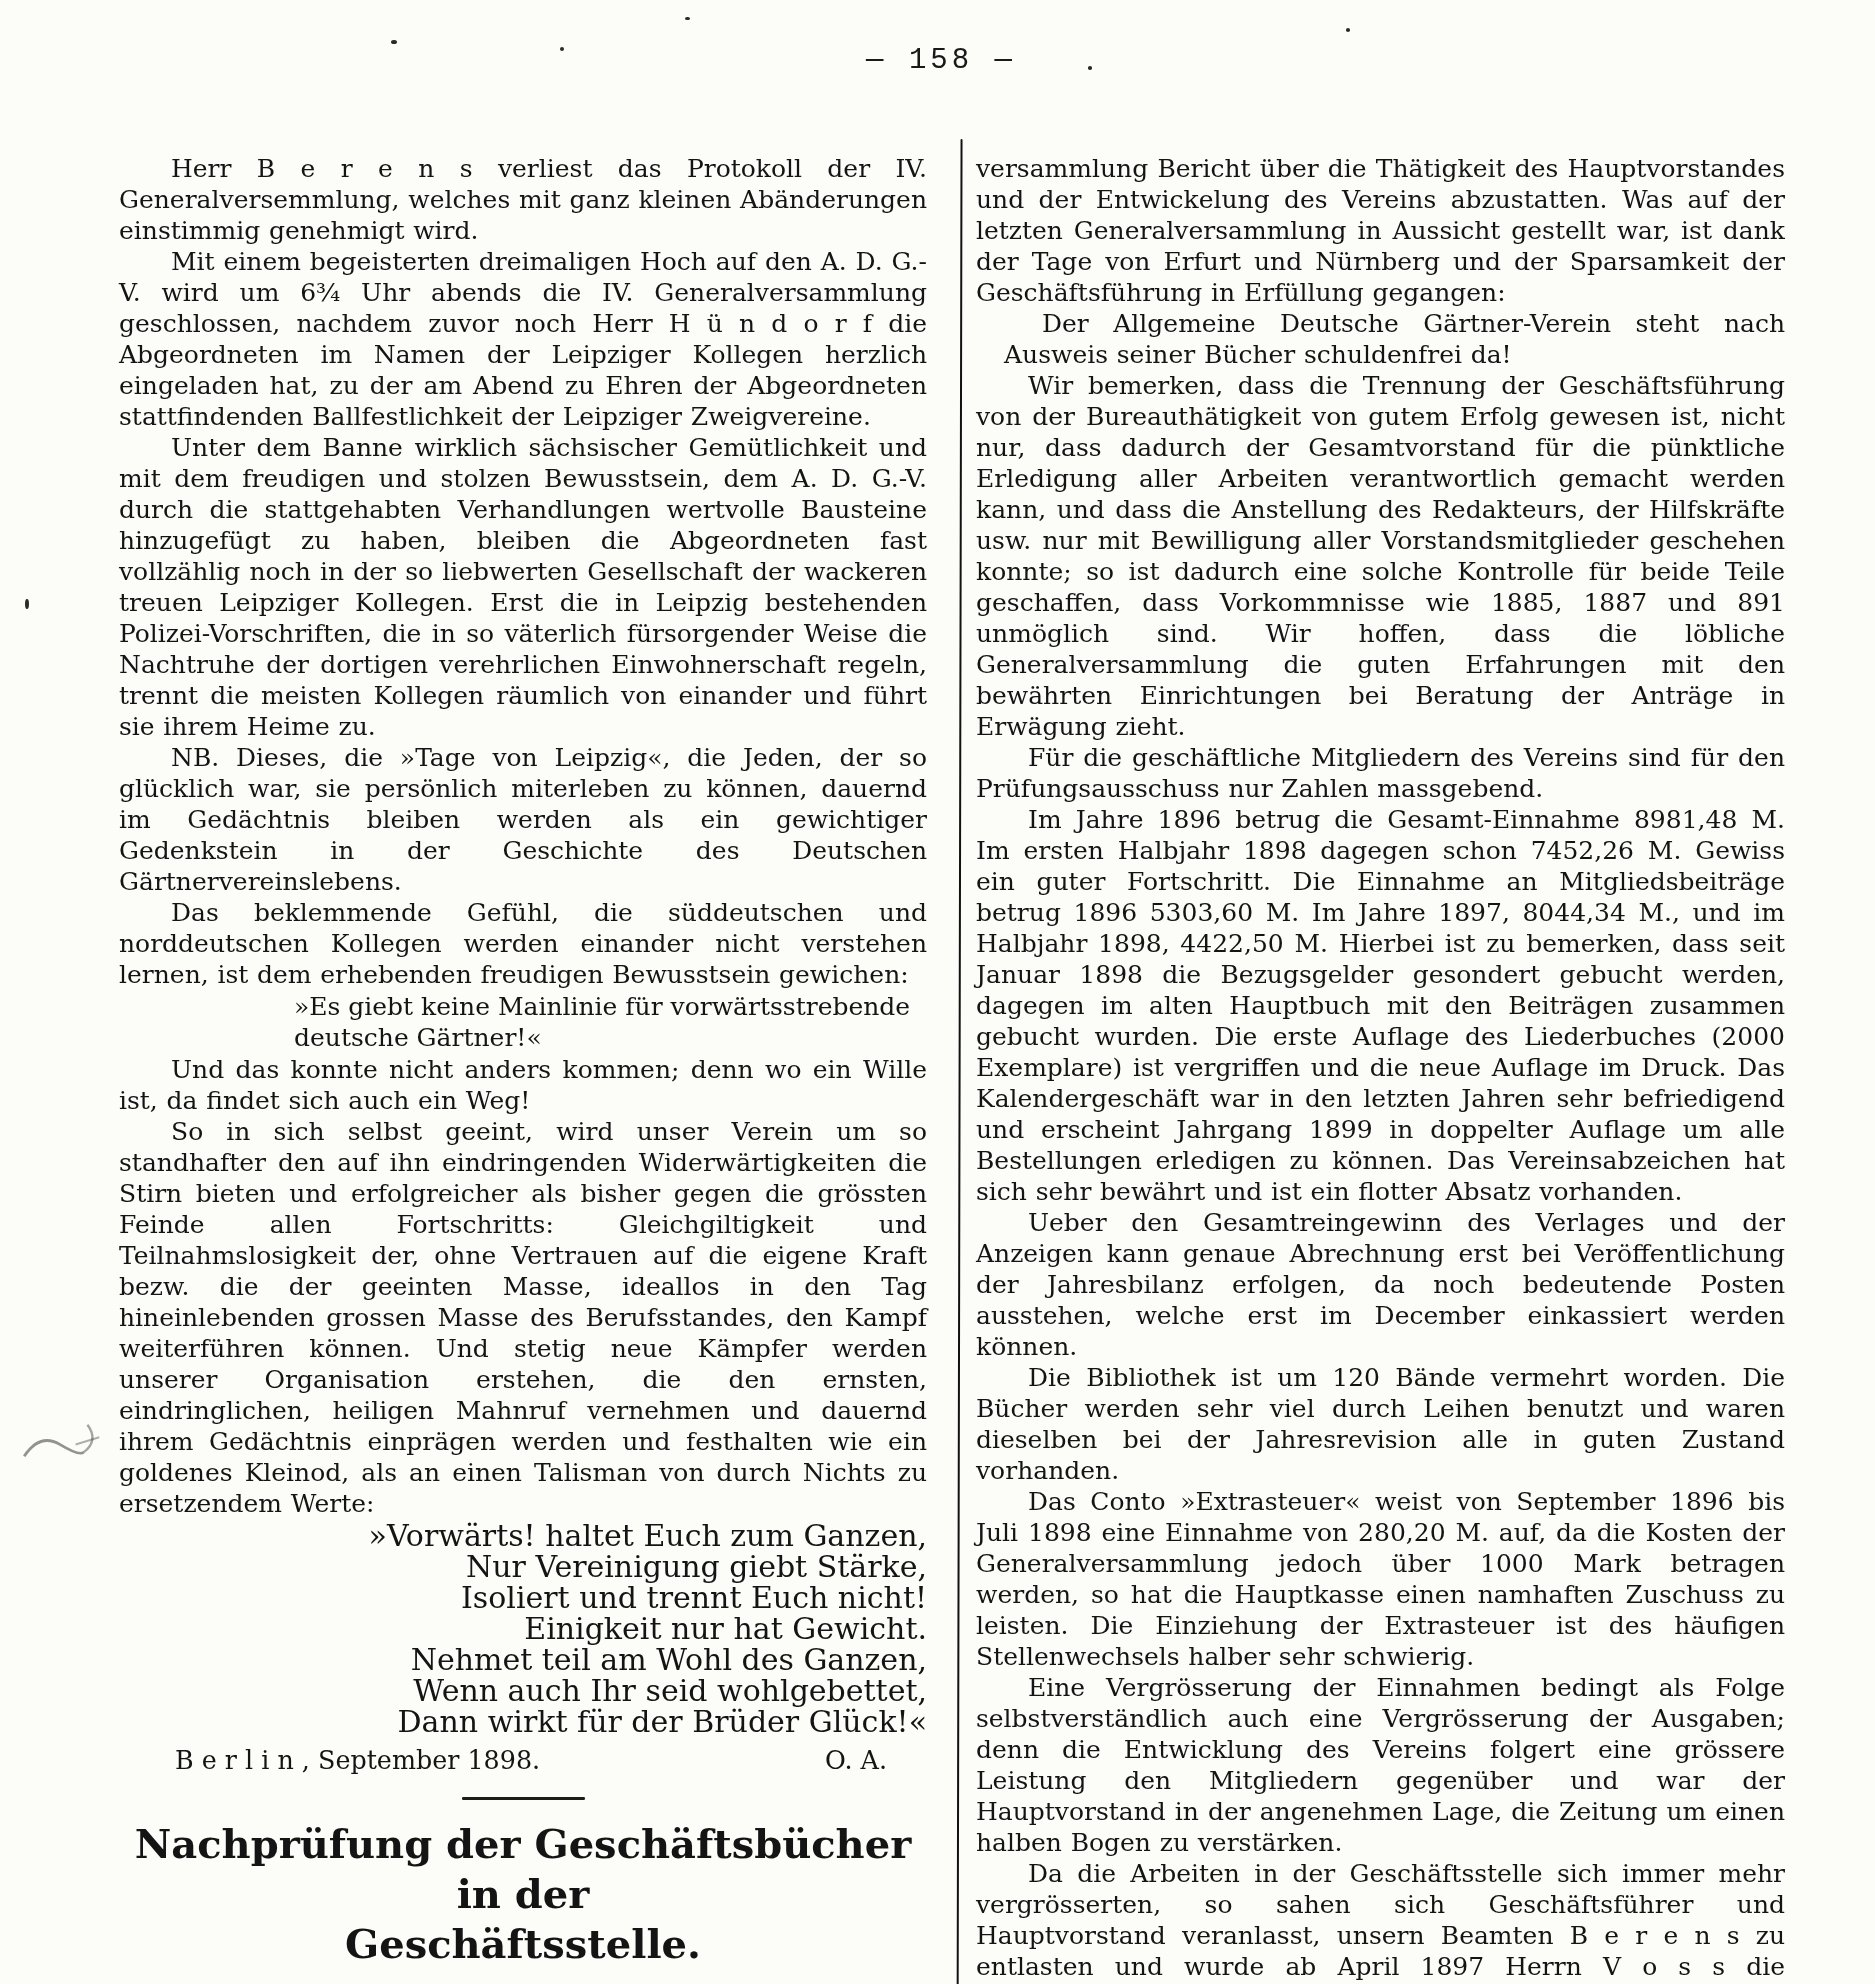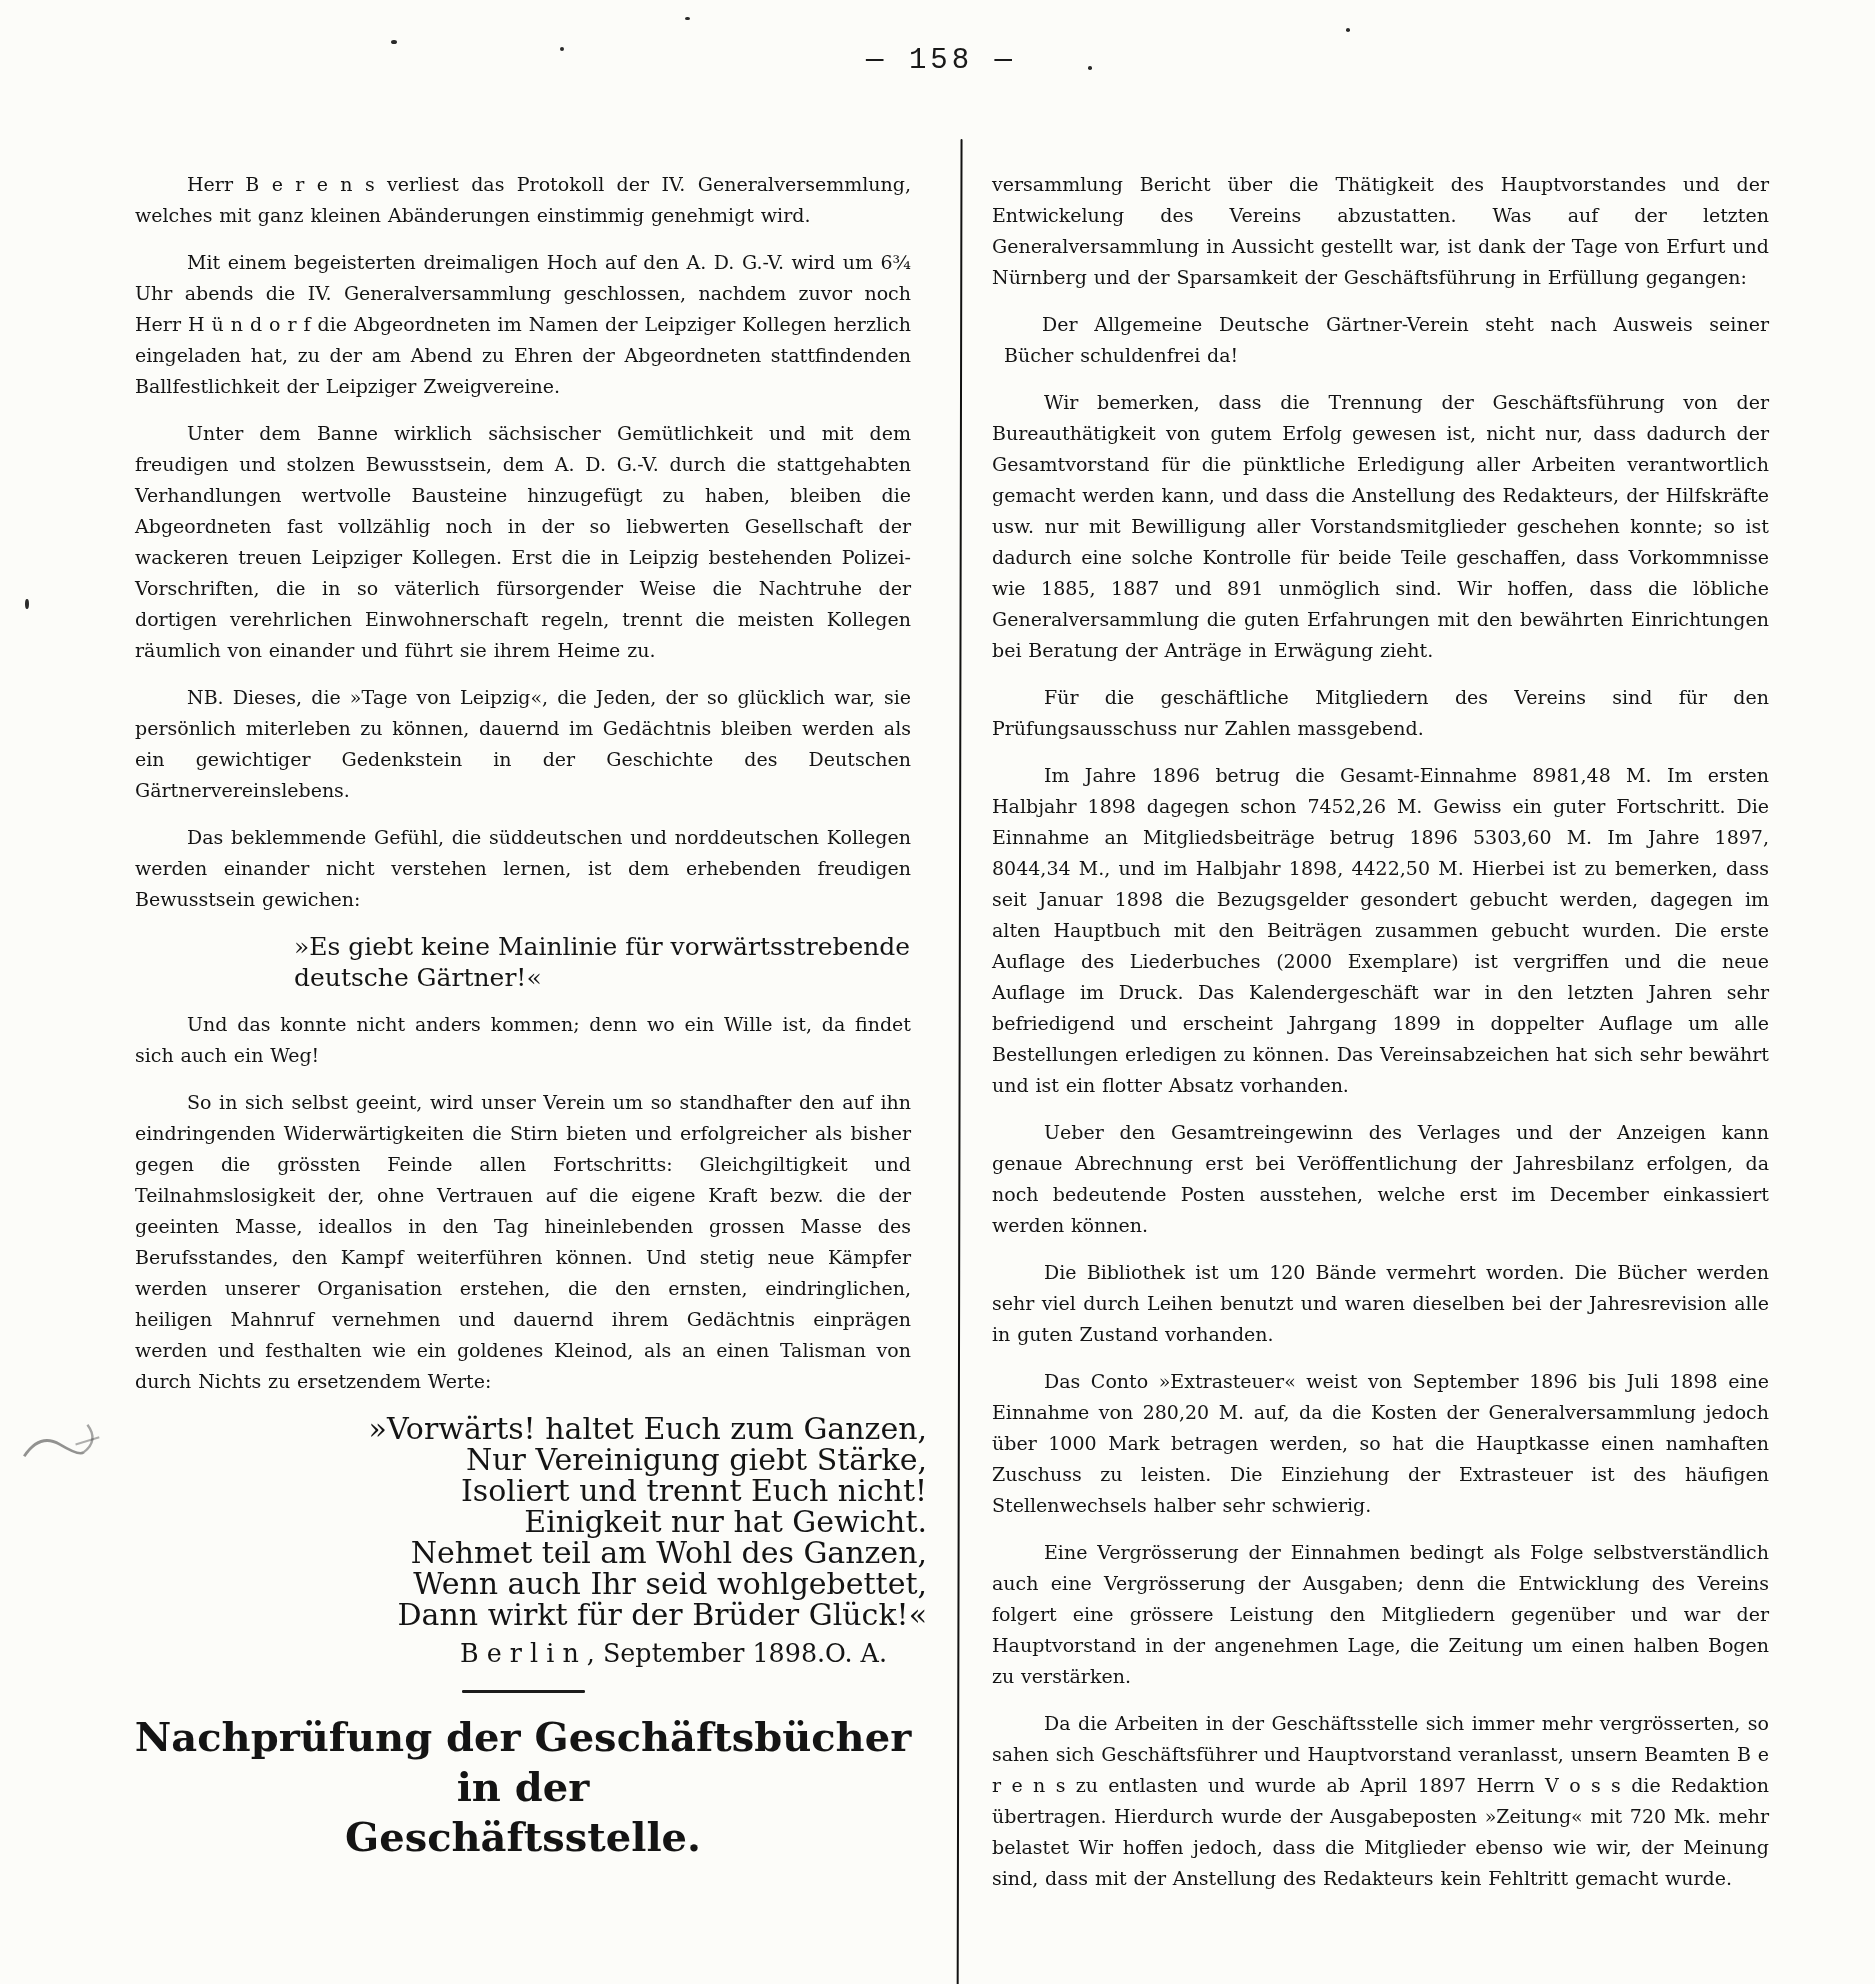--- a/index.html
+++ b/index.html
@@ -16,32 +16,32 @@
     text-align:center;font-size:29px;letter-spacing:4px;color:#191919;font-family:Liberation Mono, monospace;
   }
   .col{position:absolute;top:153px;}
   .col-left{left:119px;width:808px;}
   .col-right{left:976px;width:809px;}
   .divider{
     position:absolute;left:958px;top:139px;width:2px;height:2430px;
     background:#121212;transform:rotate(0.12deg);border-radius:1.2px;
   }
   p.body{
-    margin:16px;font-size:19px;line-height:31px;
+    margin:0;font-size:25px;line-height:31px;
     text-align:justify;text-indent:52px;
     word-spacing:0.8px;
   }
   p.noindent{text-indent:0;}
   p.inset{margin-left:28px;text-indent:38px;}
   .quote-block{margin:0.8px 0 0.8px 175px;}
   .quote-block div{font-size:25px;line-height:31px;}
   .poem-block{margin:1.6px 0 1.6px 171px;}
   .poem-block div{font-size:30px;line-height:31px;text-align:right;}
   .dateline-row{
-    display:flex;justify-content:flex-end;align-items:baseline;
+    display:flex;justify-content:space-between;align-items:baseline;
     padding:6.4px 40px 0 56px;font-size:25.4px;line-height:31px;
   }
   .rule{width:123px;height:3.2px;background:#1c1c1c;margin:20.6px auto 19px auto;border-radius:1.2px;}
   .heading{
     font-weight:bold;text-align:center;
     font-size:40px;line-height:50px;margin:10.3px 4px 8.7px 4px;
   }
   .ink{position:absolute;pointer-events:none;}
   .speck{position:absolute;background:#2a2a2a;border-radius:50%;}
 </style>

